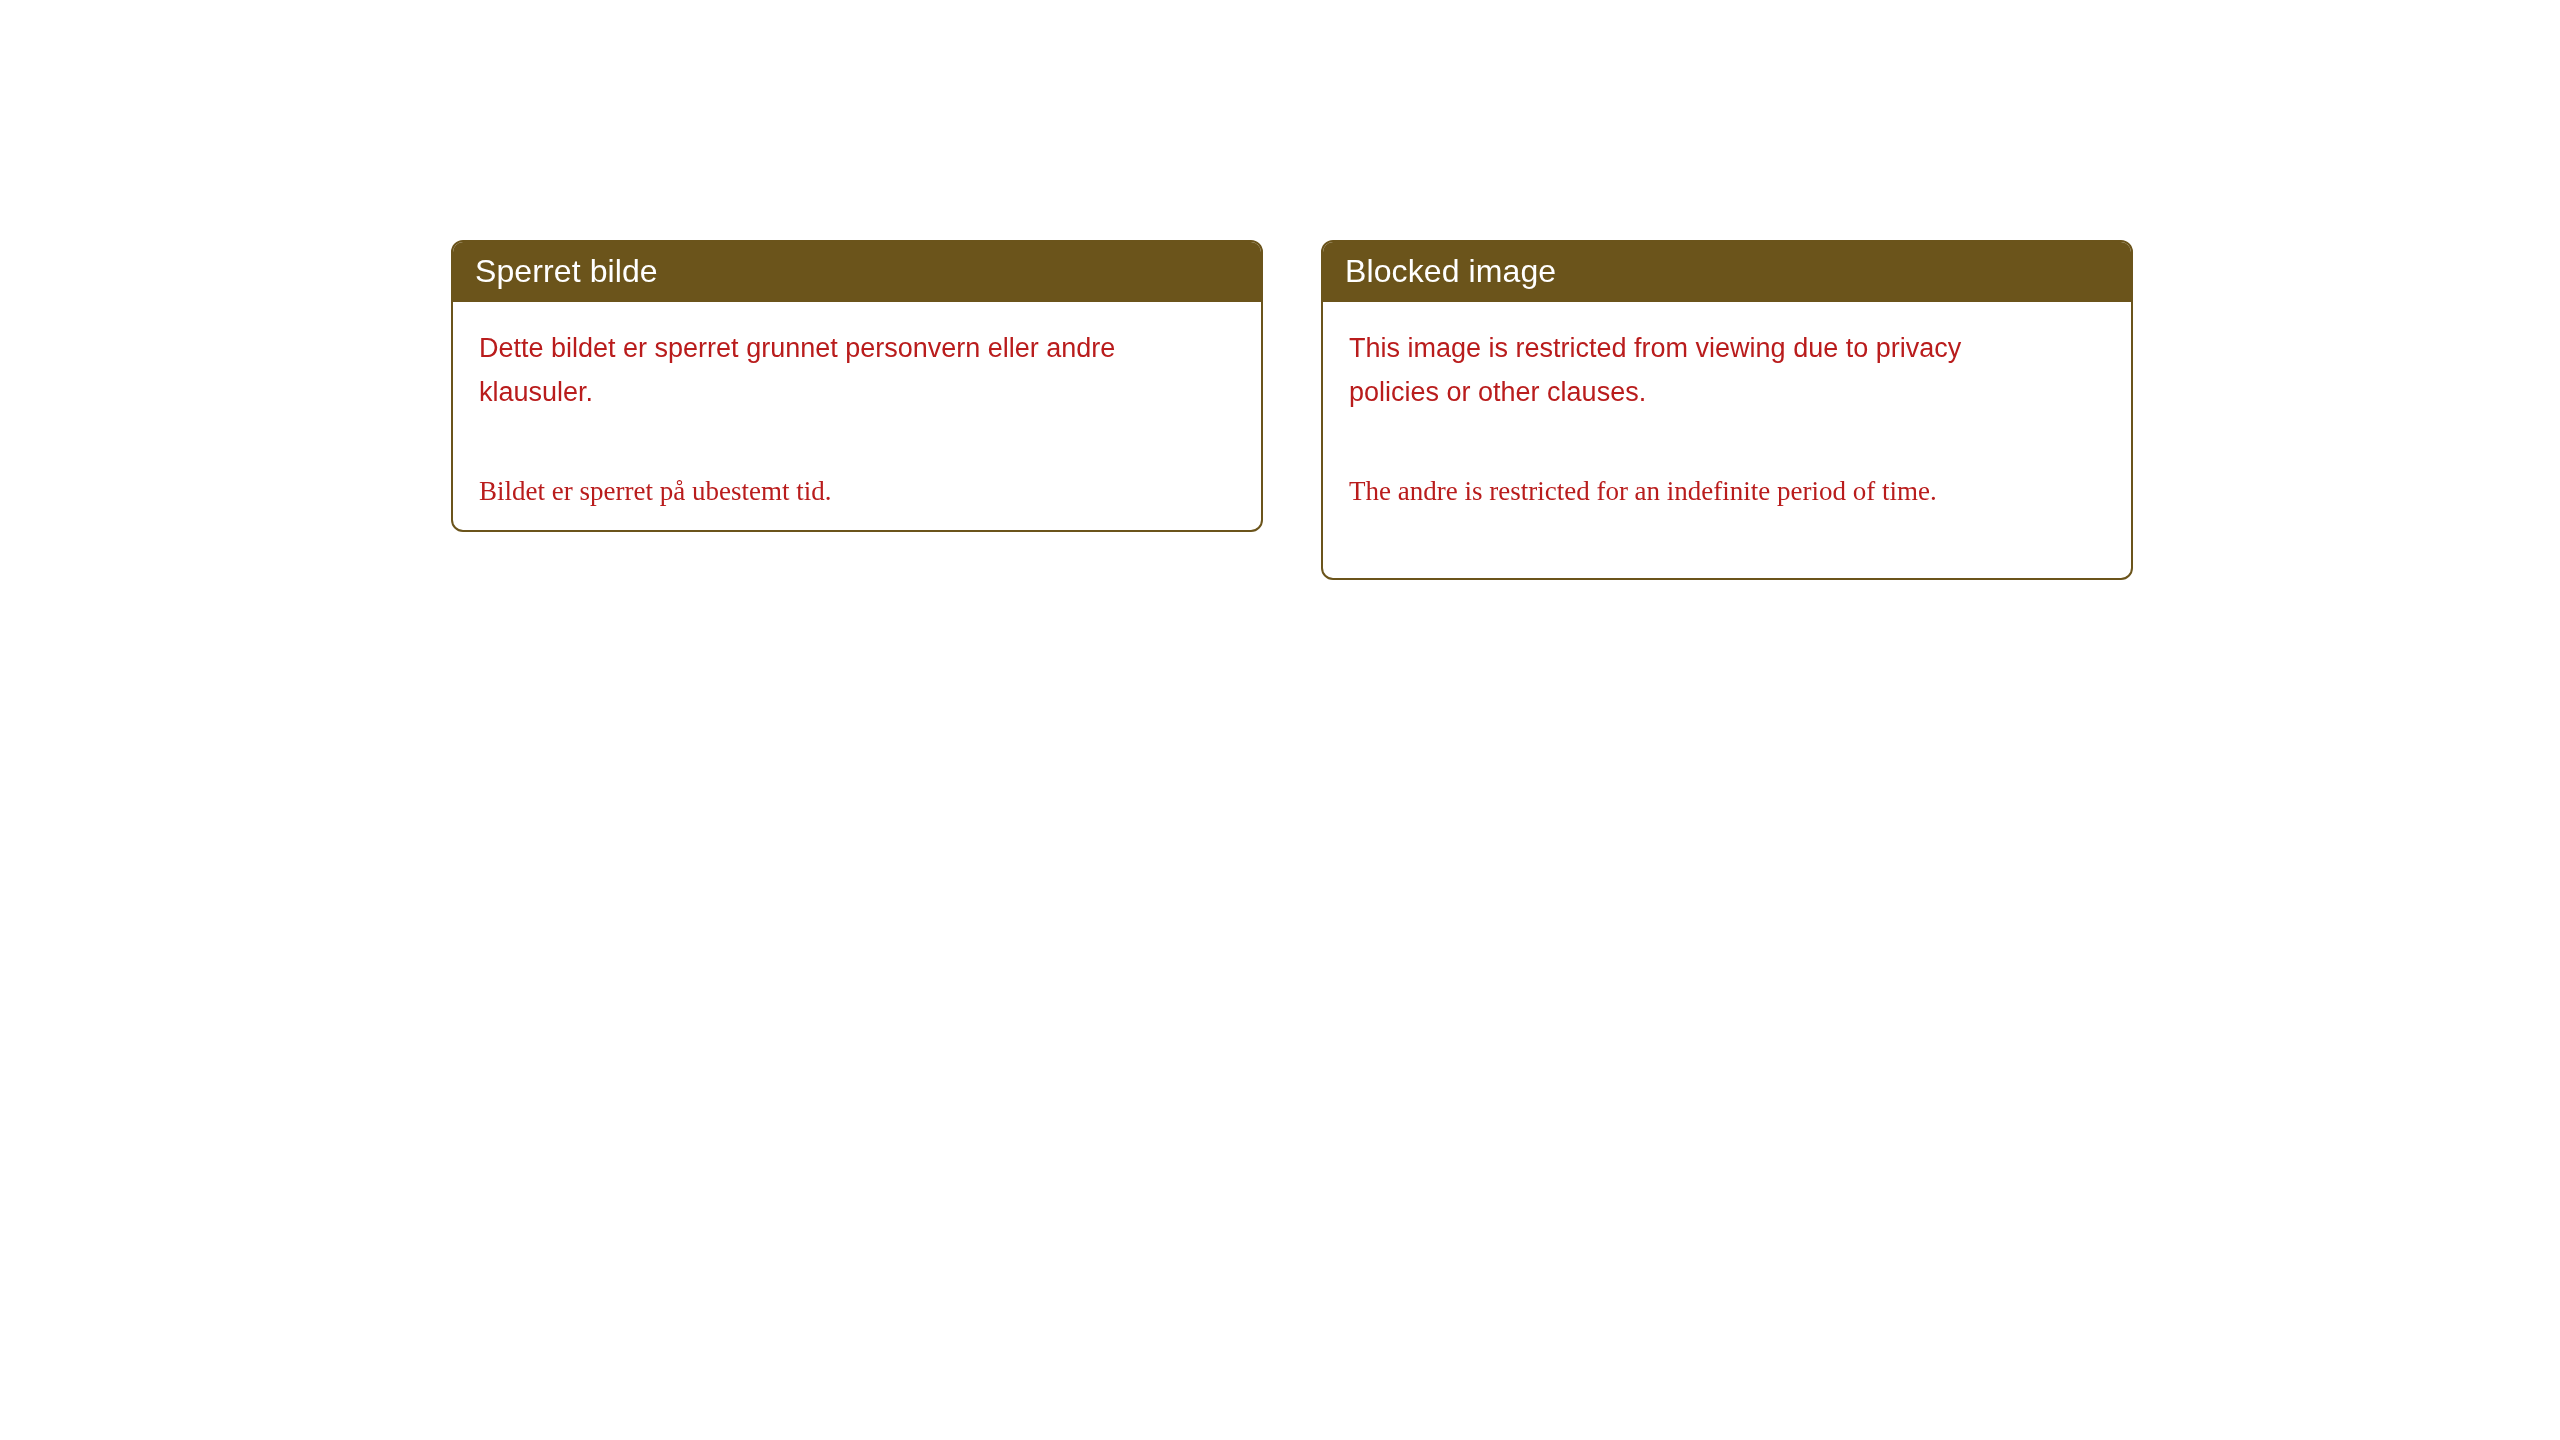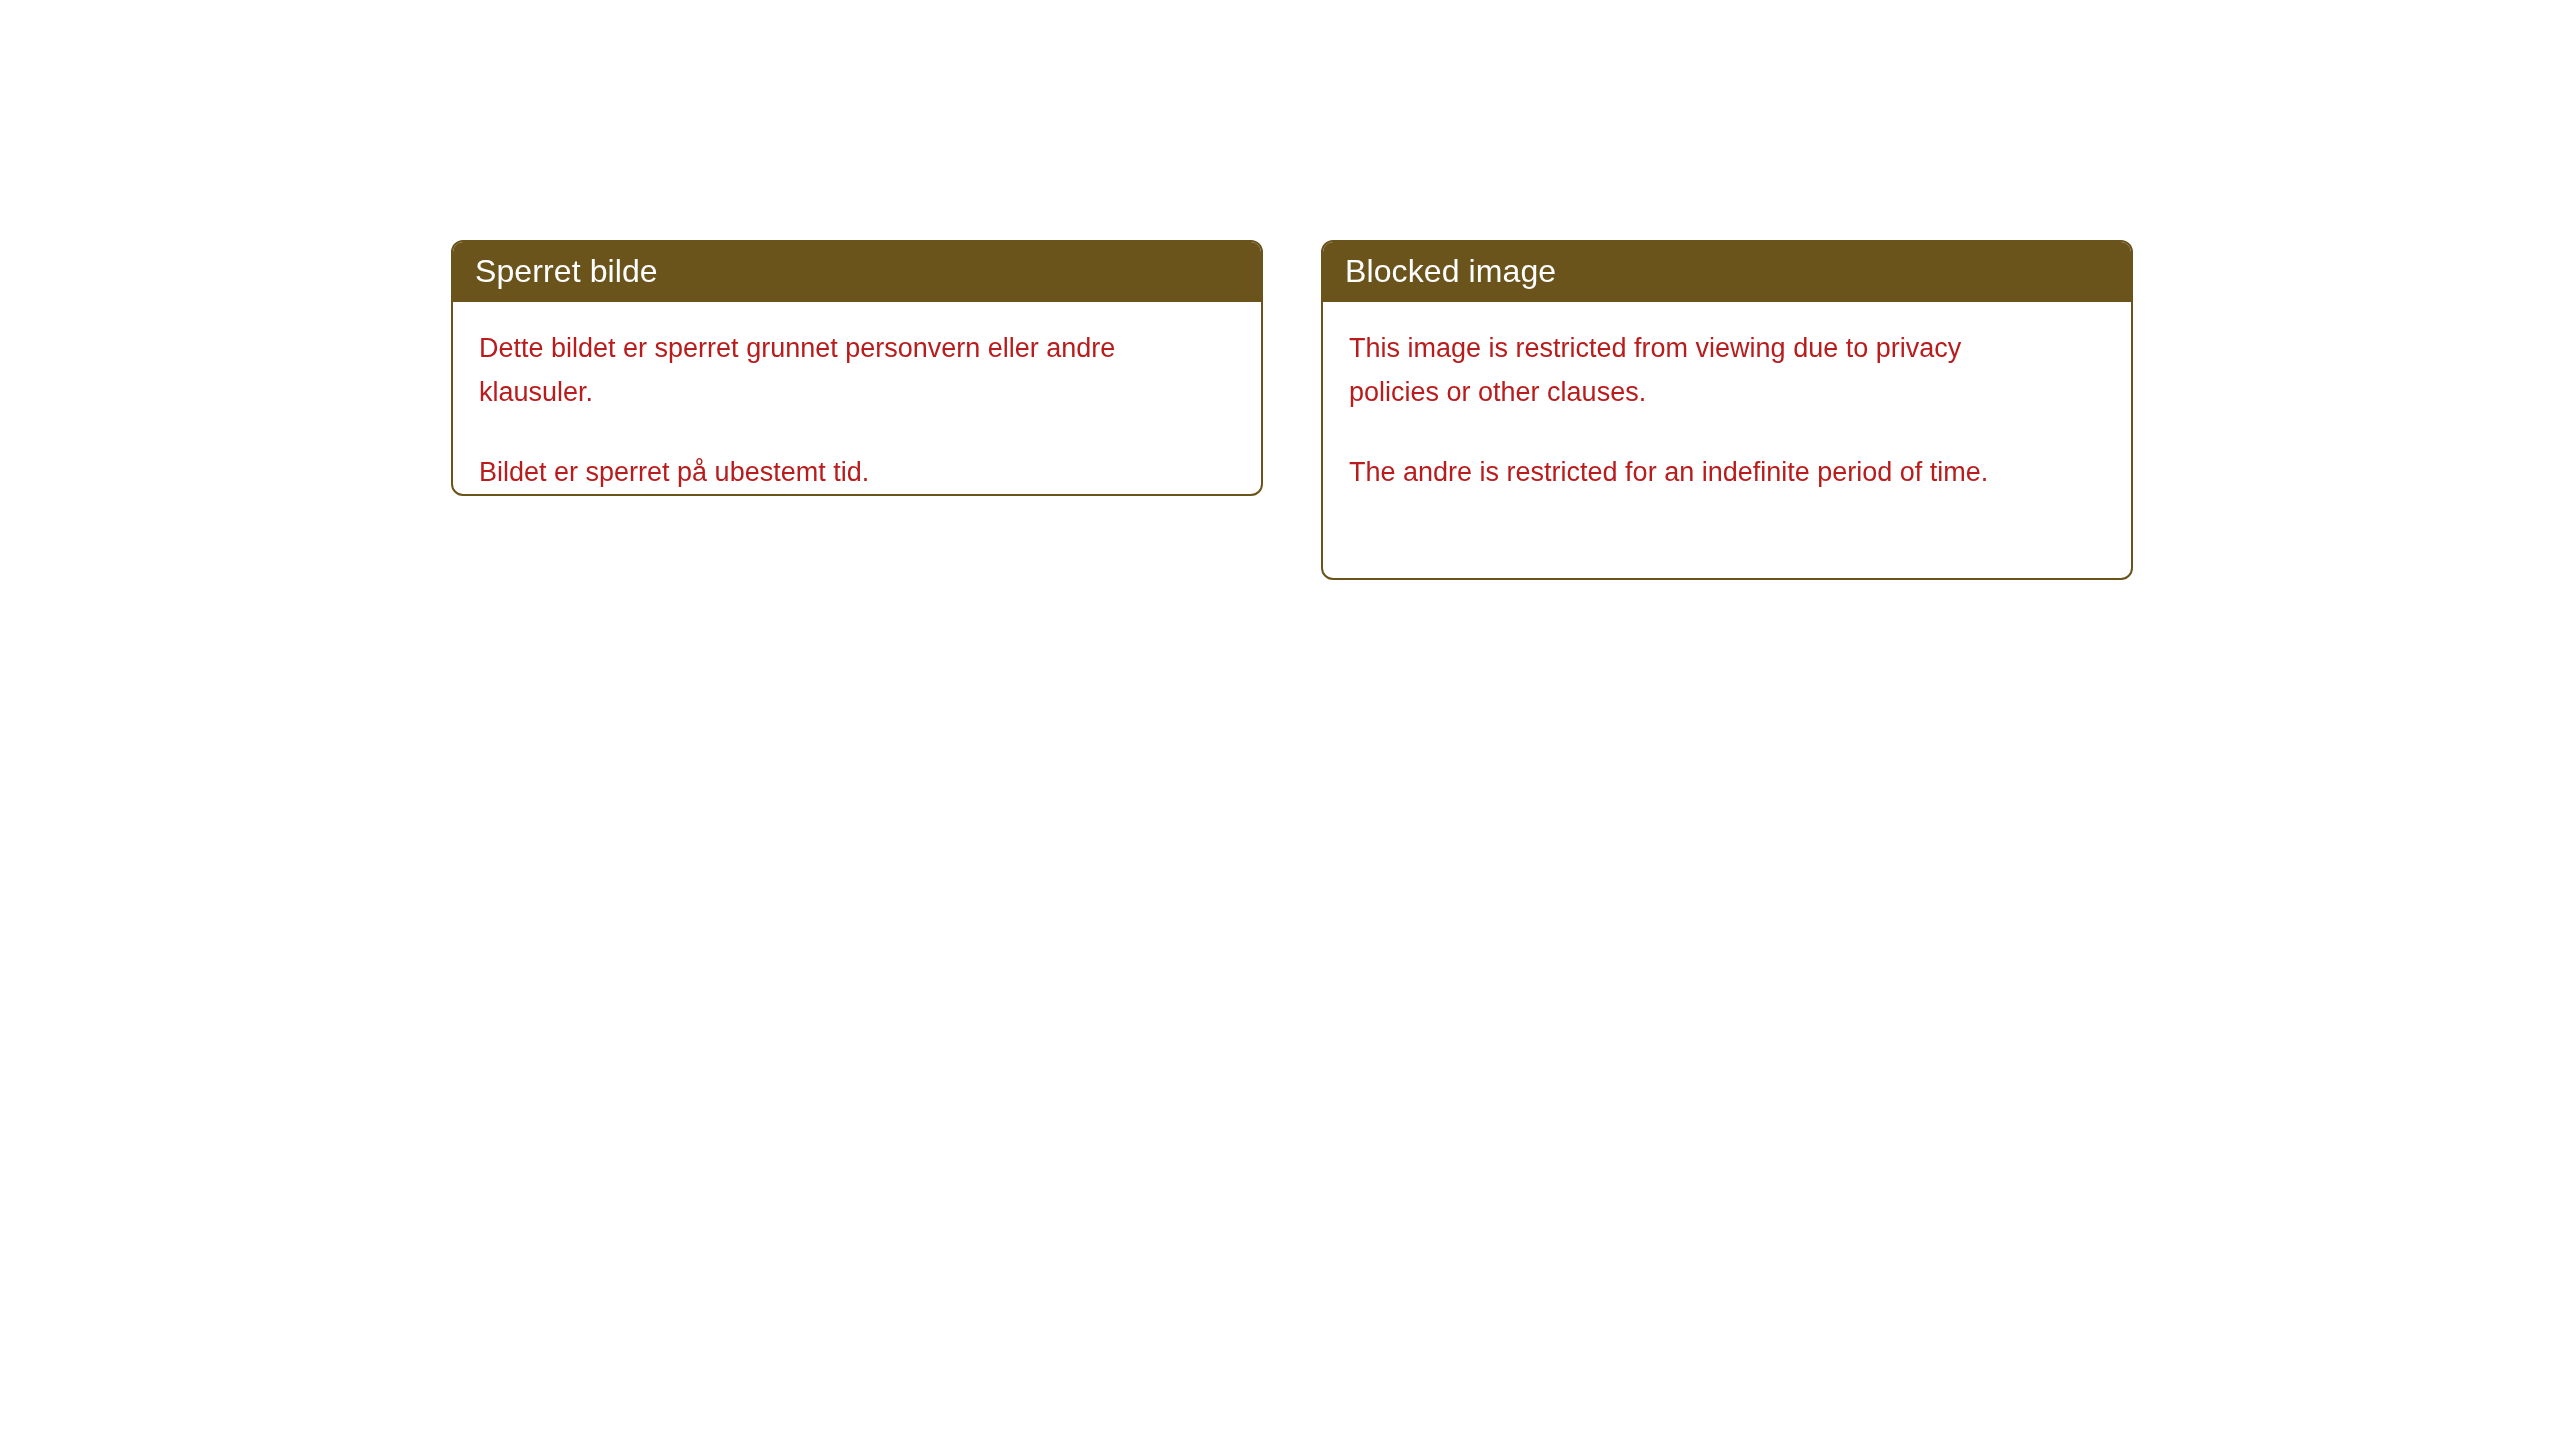--- a/index.html
+++ b/index.html
@@ -27,21 +27,21 @@
     background: #ffffff;
     border: 2px solid #6b541b;
     border-radius: 12px;
     overflow: hidden;
   }
 
   .panel-norwegian {
     left: 451px;
     top: 240px;
     width: 812px;
-    height: 256px;
+    height: 292px;
   }
 
   .panel-english {
     left: 1321px;
     top: 240px;
     width: 812px;
     height: 340px;
   }
 
   .panel-header {
@@ -71,21 +71,22 @@
   .panel-paragraph {
     color: #b91c1c;
     font-size: 27px;
     font-weight: 400;
     line-height: 44px;
     margin: 0;
     max-width: 700px;
   }
 
   .panel-paragraph + .panel-paragraph {
-    margin-top: 36px;
+    margin-top: 55px;
+    font-family: Liberation Serif, serif;
   }
 </style>
 </head>
 <body>
 
 <div id="stage">
 
   <section class="notice-panel panel-norwegian">
     <div class="panel-header">
       <span class="panel-header-title">Sperret bilde</span>

